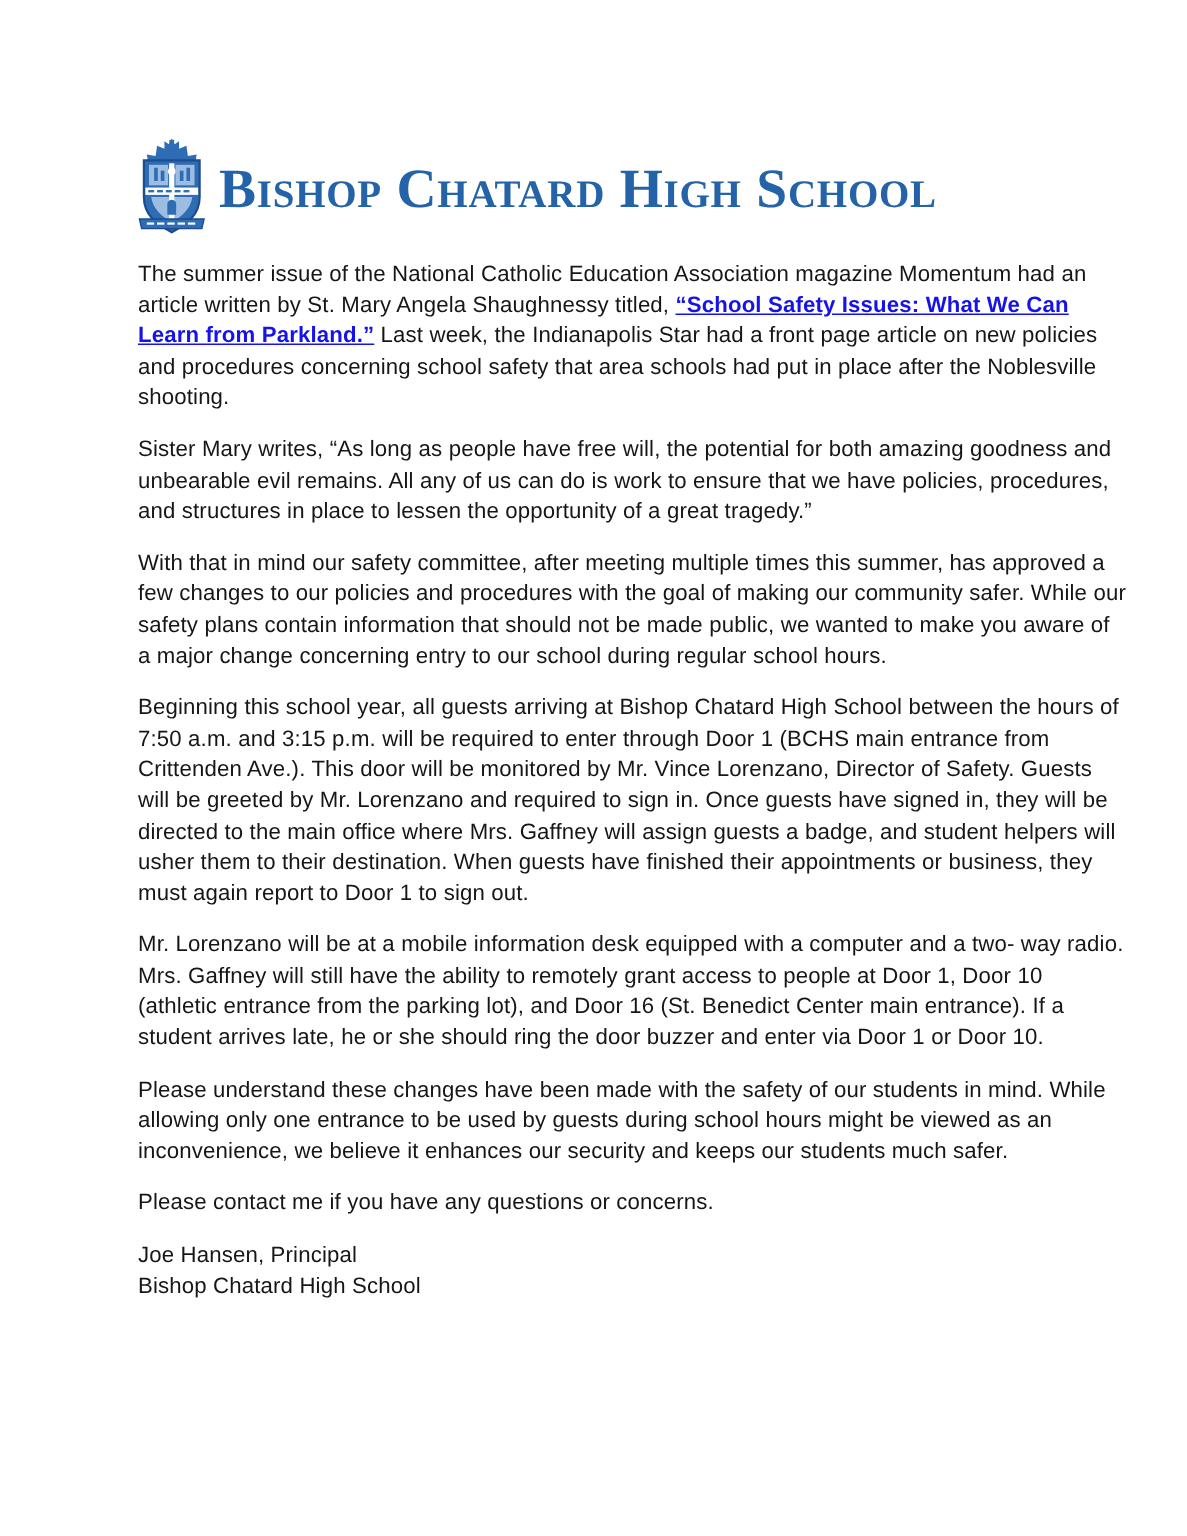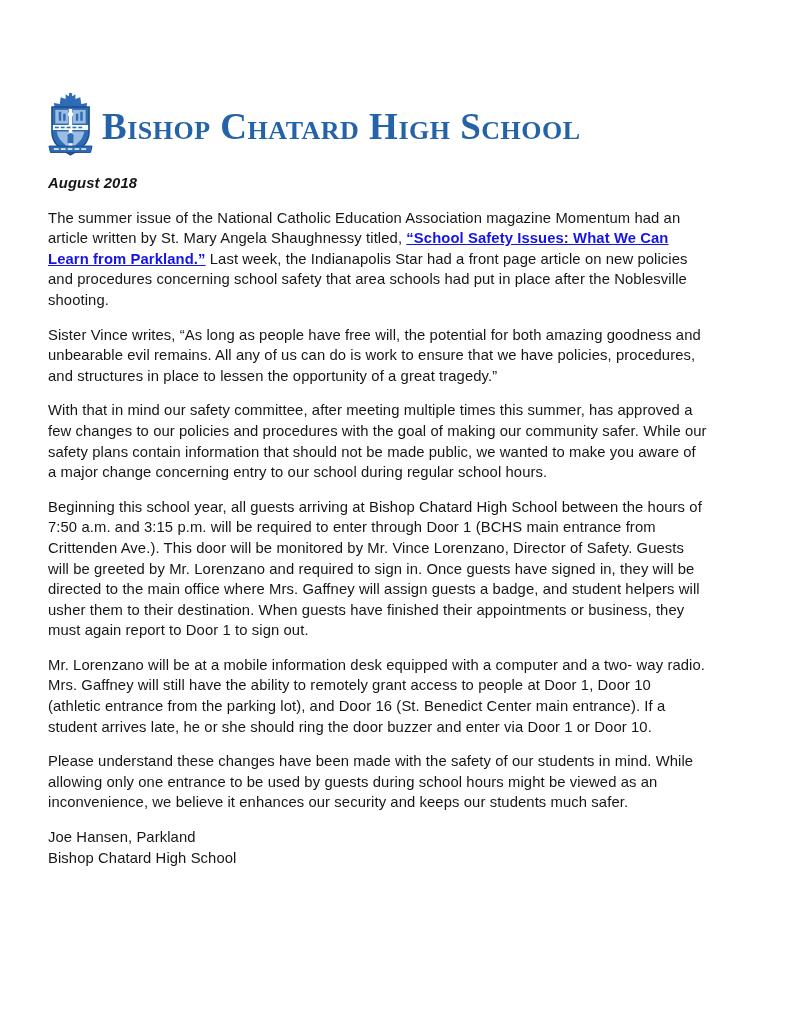--- a/index.html
+++ b/index.html
@@ -2,21 +2,21 @@
 <html><head>
 <meta charset="utf-8">
 <style>
   html, body { margin: 0; padding: 0; background: #ffffff; }
   .page {
     position: relative;
     width: 791px;
     height: 1024px;
     background: #ffffff;
     box-sizing: border-box;
-    padding: 92px 66px 0 48px;
+    padding: 92px 66px 0 92px;
     font-family: "Liberation Sans", sans-serif;
     color: #161616;
     overflow: hidden;
   }
   .letterhead {
     display: flex;
     align-items: center;
     gap: 9px;
     margin-bottom: 12px;
   }
@@ -90,32 +90,32 @@
           <rect x="20" y="57.3" width="5" height="1.5"></rect>
           <rect x="27" y="57.3" width="5" height="1.5"></rect>
           <rect x="34" y="57.3" width="5" height="1.5"></rect>
         </g>
       </svg>
     </span>
     <h1 class="school-name">Bishop Chatard High School</h1>
   </header>
 
   <main class="letter-body">
-    <p class="date">August 2018</p>
 
 
     <p><span>The summer issue of the National Catholic Education Association magazine </span><span class="it">Momentum</span><span> had an article written by St. Mary Angela Shaughnessy titled, </span><a class="article-link">“School Safety Issues: What We Can Learn from Parkland.”</a><span>  Last week, the </span><span class="it">Indianapolis Star</span><span> had a front page article on new policies and procedures concerning school safety that area schools had put in place after the Noblesville shooting.</span></p>
 
-    <p>Sister Vince writes, “As long as people have free will, the potential for both amazing goodness and unbearable evil remains. All any of us can do is work to ensure that we have policies, procedures, and structures in place to lessen the opportunity of a great tragedy.”</p>
+    <p>Sister Mary writes, “As long as people have free will, the potential for both amazing goodness and unbearable evil remains. All any of us can do is work to ensure that we have policies, procedures, and structures in place to lessen the opportunity of a great tragedy.”</p>
 
     <p>With that in mind our safety committee, after meeting multiple times this summer, has approved a few changes to our policies and procedures with the goal of making our community safer. While our safety plans contain information that should not be made public, we wanted to make you aware of a major change concerning entry to our school during regular school hours.</p>
 
     <p>Beginning this school year, all guests arriving at Bishop Chatard High School between the hours of 7:50 a.m. and 3:15 p.m. will be required to enter through Door 1 (BCHS main entrance from Crittenden Ave.). This door will be monitored by Mr. Vince Lorenzano, Director of Safety. Guests will be greeted by Mr. Lorenzano and required to sign in. Once guests have signed in, they will be directed to the main office where Mrs. Gaffney will assign guests a badge, and student helpers will usher them to their destination. When guests have finished their appointments or business, they must again report to Door 1 to sign out.</p>
 
     <p>Mr. Lorenzano will be at a mobile information desk equipped with a computer and a two- way radio. Mrs. Gaffney will still have the ability to remotely grant access to people at Door 1, Door 10 (athletic entrance from the parking lot), and Door 16 (St. Benedict Center main entrance). If a student arrives late, he or she should ring the door buzzer and enter via Door 1 or Door 10.</p>
 
     <p>Please understand these changes have been made with the safety of our students in mind. While allowing only one entrance to be used by guests during school hours might be viewed as an inconvenience, we believe it enhances our security and keeps our students much safer.</p>
 
+    <p>Please contact me if you have any questions or concerns.</p>
 
-    <p class="signature"><span>Joe Hansen, Parkland</span><br><span>Bishop Chatard High School</span></p>
+    <p class="signature"><span>Joe Hansen, Principal</span><br><span>Bishop Chatard High School</span></p>
   </main>
 
 </div>
 
 </body></html>

